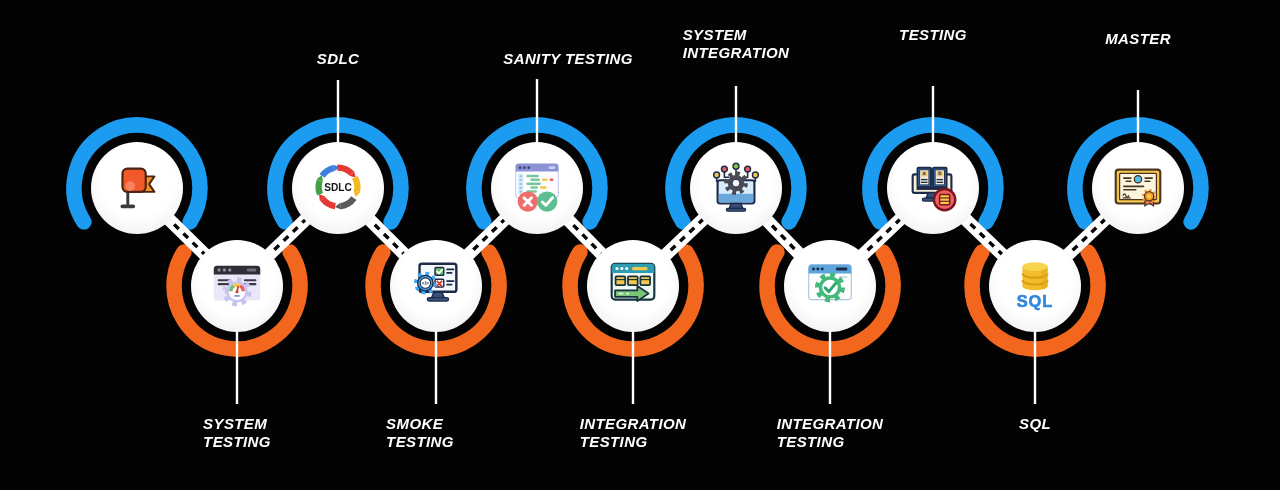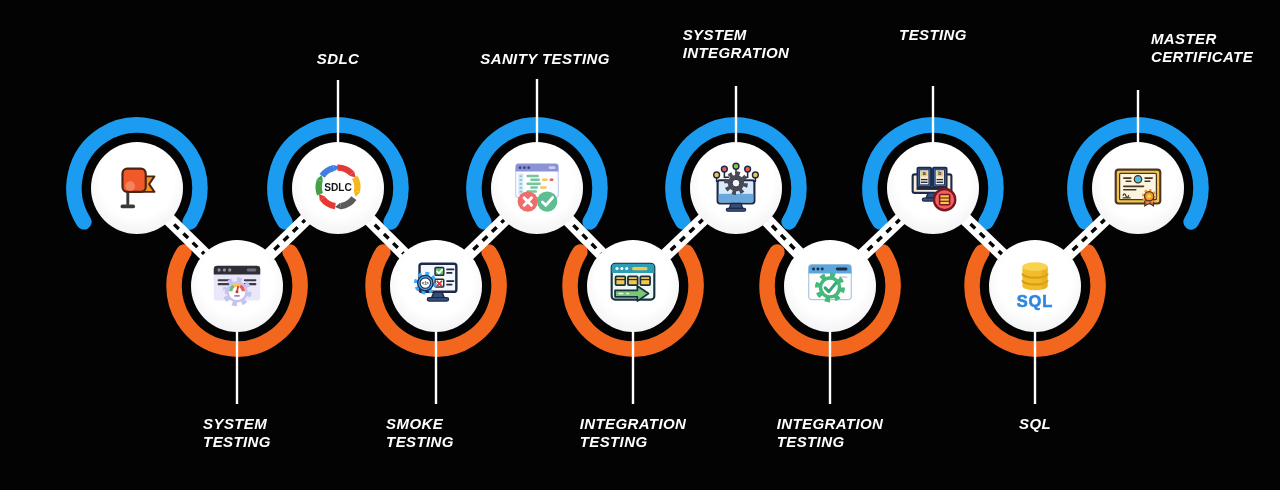--- a/index.html
+++ b/index.html
@@ -310,33 +310,32 @@
       <path d="M39 43 v7.5 l4.5 -3 4.5 3 V43 z" fill="#E8536A" stroke="#4A3520" stroke-width="1.2"></path>
       <circle cx="43.5" cy="40.5" r="6.2" fill="none" stroke="#F49B2B" stroke-width="2.6" pathLength="24" stroke-dasharray="1.6 1.4"></circle>
       <circle cx="43.5" cy="40.5" r="4.8" fill="#F49B2B" stroke="#4A3520" stroke-width="1.3"></circle>
       <circle cx="43.5" cy="40.5" r="2" fill="#F8D34C"></circle>
     </svg>
   </div>
 
   <div class="lbl" style="left:338px;top:50px">
       <span>SDLC</span>
     </div>
-  <div class="lbl" style="left:545px;top:50px">
+  <div class="lbl" style="left:568px;top:50px">
       <span>SANITY TESTING</span>
     </div>
   <div class="lbl" style="left:736px;top:26px">
       <span>SYSTEM</span>
       <span>INTEGRATION</span>
     </div>
   <div class="lbl" style="left:933px;top:26px">
       <span>TESTING</span>
     </div>
-  <div class="lbl" style="left:1202px;top:30px">
+  <div class="lbl" style="left:1138px;top:30px">
       <span>MASTER</span>
-      <span>CERTIFICATE</span>
     </div>
   <div class="lbl" style="left:237px;top:415px">
       <span>SYSTEM</span>
       <span>TESTING</span>
     </div>
   <div class="lbl" style="left:420px;top:415px">
       <span>SMOKE</span>
       <span>TESTING</span>
     </div>
   <div class="lbl" style="left:633px;top:415px">

